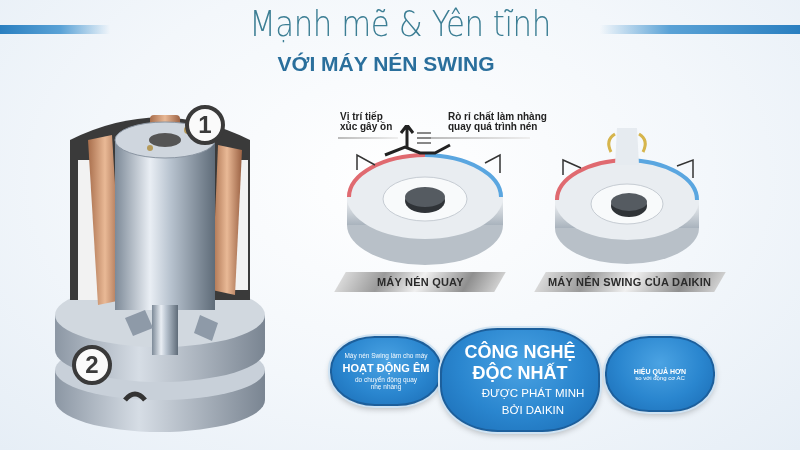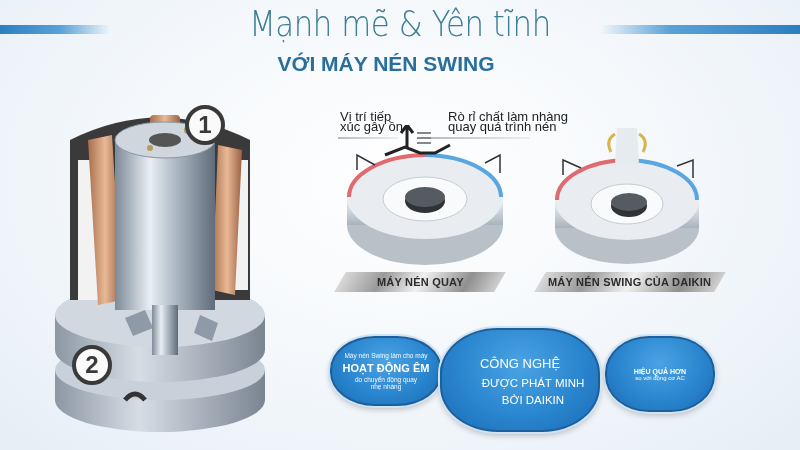--- a/index.html
+++ b/index.html
@@ -29,21 +29,21 @@
   .motor { position: absolute; left: 30px; top: 100px; width: 250px; height: 345px; }
   .badge {
     position: absolute; width: 40px; height: 40px; border-radius: 50%;
     background: #fafafa; border: 4px solid #3a3a3a;
     font-family: "Liberation Sans", sans-serif; font-weight: 700;
     font-size: 24px; color: #3a3a3a; text-align: center; line-height: 32px;
   }
 
   
   .callout {
-    position: absolute; font-size: 13px; font-weight: 400; color: #222;
+    position: absolute; font-size: 10px; font-weight: 700; color: #222;
     line-height: 10px;
   }
   .callout-line { position: absolute; height: 2px; background: linear-gradient(90deg, #bbb, #eee); }
 
   .ribbon {
     position: absolute; height: 20px; top: 272px;
     background: linear-gradient(90deg, #d8d8d8 0%, #9a9a9a 25%, #f0f0f0 50%, #8f8f8f 80%, #cfcfcf 100%);
     transform: skewX(-30deg);
     display: flex; align-items: center; justify-content: center;
   }
@@ -58,21 +58,21 @@
     border: 2px solid #1c5f9c;
     box-shadow: 0 0 0 2px #cfe3f3, 0 3px 6px rgba(0,0,0,0.25);
     display: flex; flex-direction: column; align-items: center; justify-content: center;
   }
   .b-left { left: 330px; top: 336px; width: 112px; height: 70px; border-radius: 40% 40% 40% 40% / 48% 48% 48% 48%; }
   .b-center { left: 440px; top: 328px; width: 160px; height: 104px; border-radius: 36% 36% 36% 36% / 44% 44% 44% 44%; z-index: 2; }
   .b-right { left: 605px; top: 336px; width: 110px; height: 76px; border-radius: 40% 40% 40% 40% / 48% 48% 48% 48%; }
 
   .bl-small { font-size: 6.5px; opacity: 0.95; }
   .bl-big { font-size: 11px; font-weight: 700; margin: 3px 0 2px; }
-  .bc-big { font-size: 13px; font-weight: 400; line-height: 21px; }
+  .bc-big { font-size: 18px; font-weight: 700; line-height: 21px; }
   .bc-mid { font-size: 11.5px; line-height: 15px; margin-top: 2px; padding-left: 26px; }
   .br-small { font-size: 7px; font-weight: 700; }
   .br-big { font-size: 30px; font-weight: 700; line-height: 30px; }
   .br-tiny { font-size: 6px; }
 </style>
 </head>
 <body>
 
 <div class="bar bar-left"></div>
 <div class="bar bar-right"></div>
@@ -191,20 +191,21 @@
 
 <div class="bubble b-left">
   <div class="bl-small">Máy nén Swing làm cho máy</div>
   <div class="bl-big">HOẠT ĐỘNG ÊM</div>
   <div class="bl-small">do chuyển động quay</div>
   <div class="bl-small">nhẹ nhàng</div>
 </div>
 
 <div class="bubble b-center">
   <div class="bc-big">CÔNG NGHỆ</div>
+  <div class="bc-big">ĐỘC NHẤT</div>
   <div class="bc-mid">ĐƯỢC PHÁT MINH</div>
   <div class="bc-mid">BỞI DAIKIN</div>
 </div>
 
 <div class="bubble b-right">
   <div class="br-small">HIỆU QUẢ HƠN</div>
   <div class="br-tiny">so với động cơ AC</div>
 </div>
 
 </body></html>

